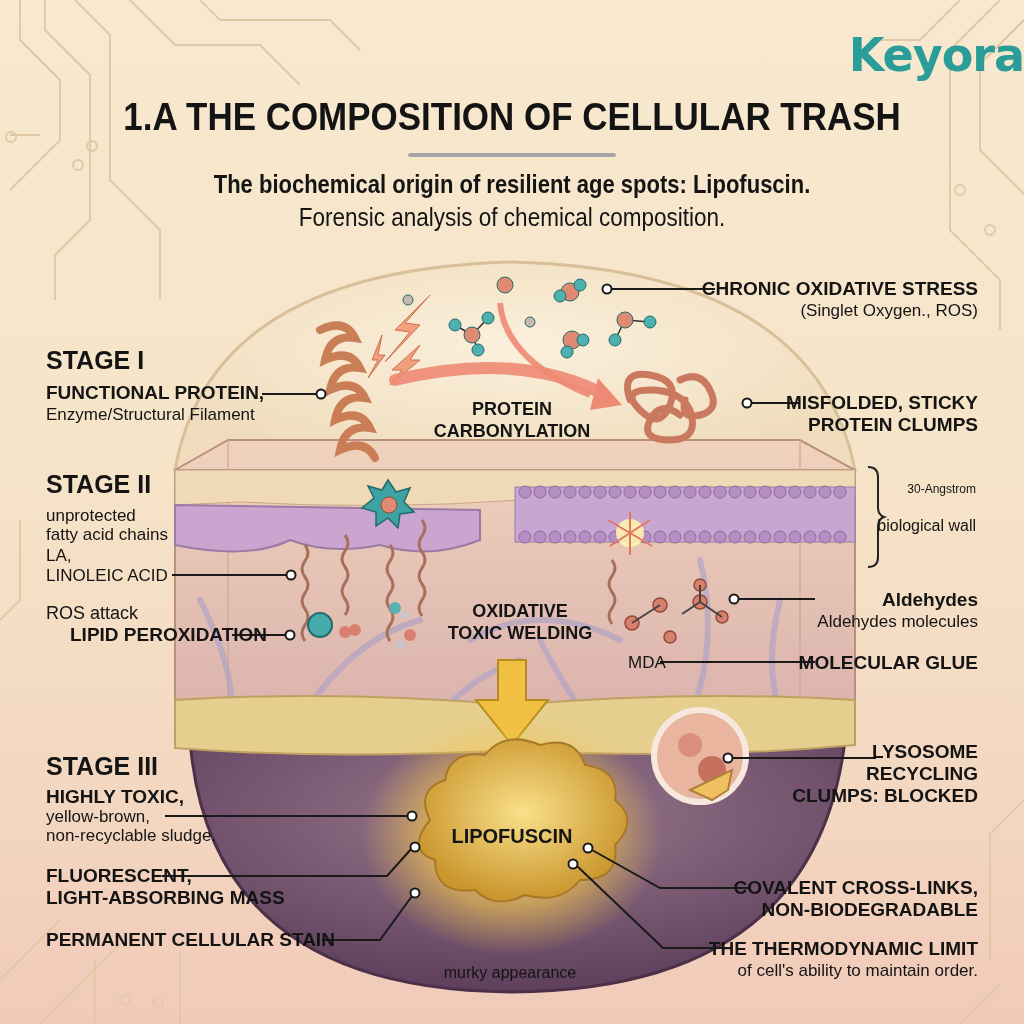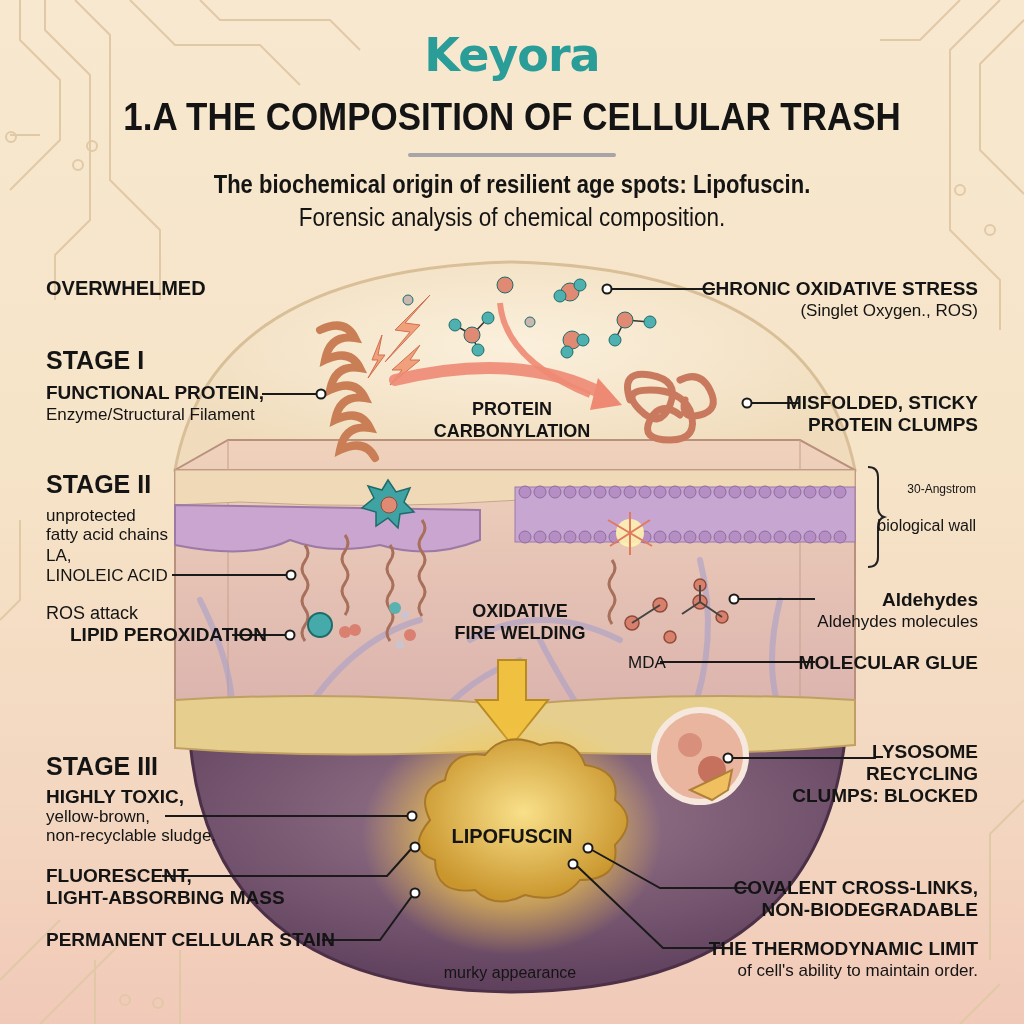--- a/index.html
+++ b/index.html
@@ -3,21 +3,21 @@
 <meta charset="utf-8">
 <style>
   html, body { margin:0; padding:0; }
   body {
     width:1024px; height:1024px; overflow:hidden; position:relative;
     background: linear-gradient(180deg, #f7e8cf 0%, #f6e4c8 45%, #f3d6c0 80%, #f1c9b8 100%);
     font-family: "Liberation Sans", sans-serif;
     color:#141414;
   }
   .circuit { position:absolute; inset:0; pointer-events:none; }
-  .logo { position:absolute; left:0; width:1024px; top:28px; text-align:center; }
+  .logo { position:absolute; left:0; width:1024px; top:28px; text-align:right; }
   .logo-text { font-family:"DejaVu Sans", sans-serif; font-weight:bold; font-size:46px; color:#2a9d98; letter-spacing:-1px; }
   .title { position:absolute; top:96px; left:0; width:1024px; text-align:center; font-weight:bold; font-size:38px; letter-spacing:0px; transform:scaleX(0.92); }
   .title-rule { position:absolute; top:153px; left:408px; width:208px; height:4px; background:#a8a4a8; border-radius:2px; }
   .sub1 { position:absolute; top:170px; left:0; width:1024px; text-align:center; font-weight:bold; font-size:25px; transform:scaleX(0.88); }
   .sub2 { position:absolute; top:203px; left:0; width:1024px; text-align:center; font-size:25px; transform:scaleX(0.9); }
   .lbl { position:absolute; font-size:19px; line-height:22px; white-space:nowrap; }
   .b { font-weight:bold; }
   .stage { font-weight:bold; font-size:25px; line-height:28px; }
   .r { text-align:right; }
   .c { text-align:center; }
@@ -282,21 +282,20 @@
 <div class="logo">
   <span class="logo-text">Keyora</span>
 </div>
 
 <div class="title">1.A THE COMPOSITION OF CELLULAR TRASH</div>
 <div class="title-rule"></div>
 <div class="sub1">The biochemical origin of resilient age spots: Lipofuscin.</div>
 <div class="sub2">Forensic analysis of chemical composition.</div>
 
 <div class="lbl b" style="left:46px;top:277px;font-size:20px;">
-  <div>OVERWHELMED</div>
 </div>
 
 <div class="lbl stage" style="left:46px;top:346px;">STAGE I</div>
 <div class="lbl b" style="left:46px;top:382px;font-size:19px;">FUNCTIONAL PROTEIN,</div>
 <div class="lbl sm" style="left:46px;top:404px;">Enzyme/Structural Filament</div>
 
 <div class="lbl stage" style="left:46px;top:470px;">STAGE II</div>
 <div class="lbl sm" style="left:46px;top:505px;">unprotected</div>
 <div class="lbl sm" style="left:46px;top:524px;">fatty acid chains</div>
 <div class="lbl sm" style="left:46px;top:545px;">LA,</div>
@@ -329,16 +328,16 @@
 <div class="lbl b r" style="right:46px;top:899px;font-size:19px;text-align:right;">NON-BIODEGRADABLE</div>
 <div class="lbl b r" style="right:46px;top:938px;font-size:19px;">THE THERMODYNAMIC LIMIT</div>
 <div class="lbl sm r" style="right:46px;top:960px;">of cell's ability to maintain order.</div>
 
 <div class="lbl b c" style="left:432px;top:398px;width:160px;font-size:18px;">
   <div>PROTEIN</div>
   <div>CARBONYLATION</div>
 </div>
 <div class="lbl b c" style="left:440px;top:600px;width:160px;font-size:18px;">
   <div>OXIDATIVE</div>
-  <div>FIRE WELDING</div>
+  <div>TOXIC WELDING</div>
 </div>
 <div class="lbl b c" style="left:432px;top:825px;width:160px;font-size:20px;">LIPOFUSCIN</div>
 <div class="lbl sm c" style="left:420px;top:962px;width:180px;font-size:16px;">murky appearance</div>
 
 </body></html>

